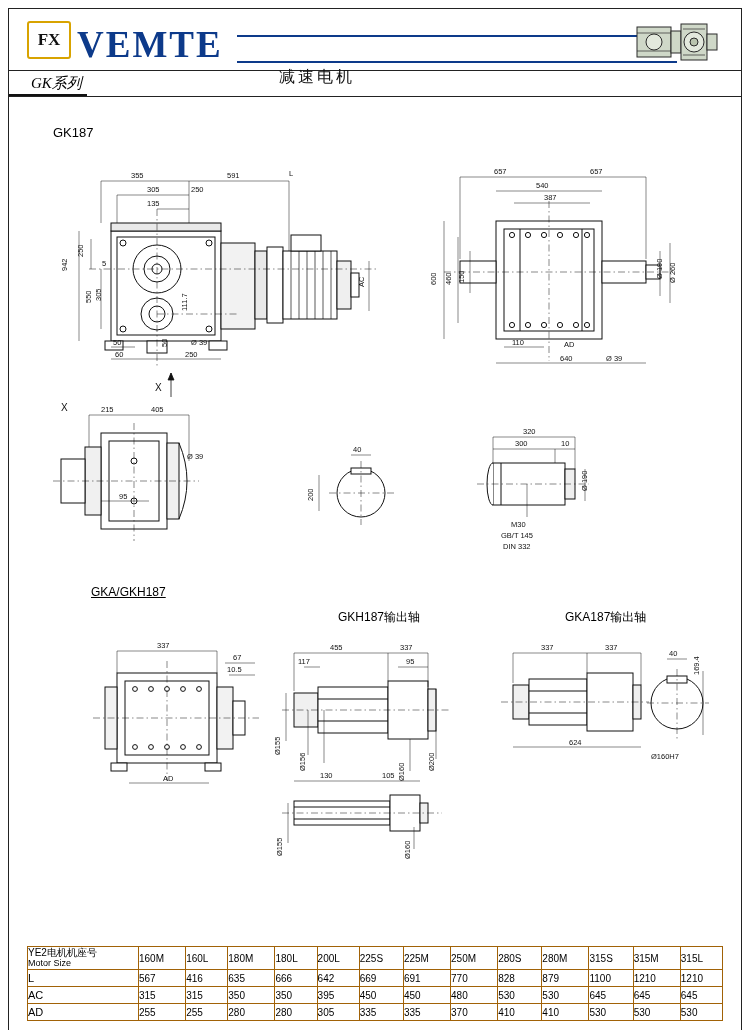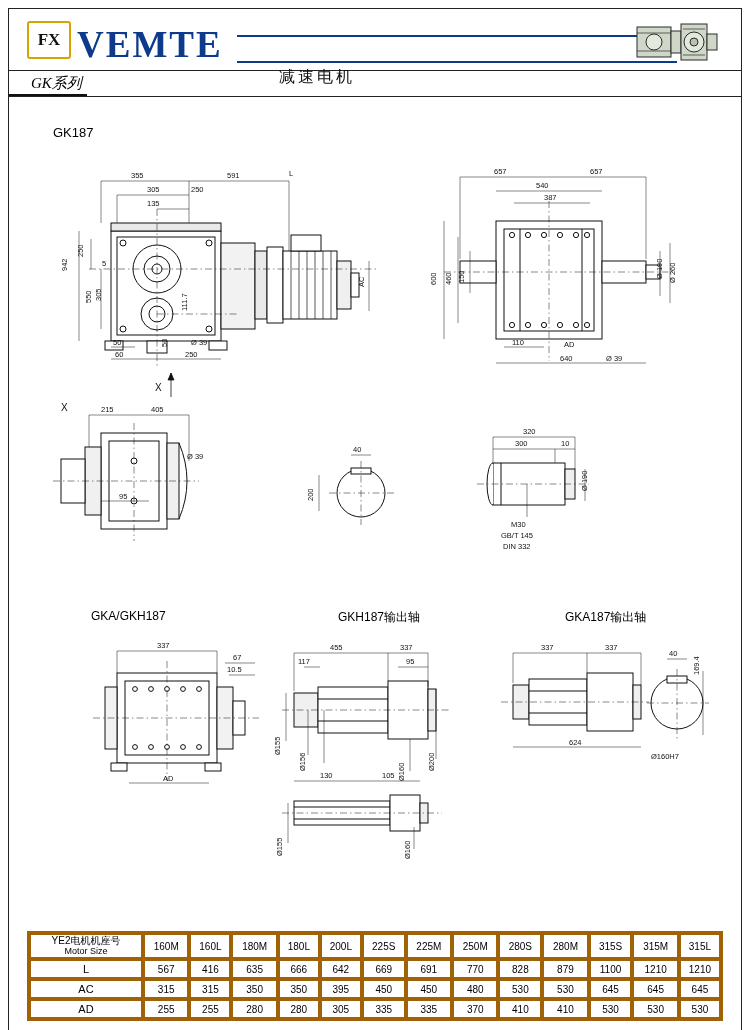--- a/index.html
+++ b/index.html
@@ -75,22 +75,21 @@
   }
   
   .table-wrap{
     position:absolute;left:18px;bottom:14px;width:696px;
   }
   table{
     border-collapse:collapse;width:100%;
     font-size:10px;font-family:"Liberation Sans", sans-serif;
   }
   table td, table th{
-    border:4px solid #a16207;
-    text-align:center;
+    border:1px solid #a16207;
     height:16px;
     padding:0;
     font-weight:normal;
   }
   td.rowhdr{width:110px;font-size:10px;}
   td.rowlbl{width:110px;font-size:11px;}
   .hdr-cn{font-size:10px;display:block;line-height:11px;}
   .hdr-en{font-size:9px;display:block;line-height:11px;}
 </style>
 </head>
@@ -368,21 +367,21 @@
         <text x="74" y="13">320</text>
         <text x="66" y="25">300</text>
         <text x="112" y="25">10</text>
         <text x="138" y="70" transform="rotate(-90 138 70)">Ø 190</text>
         <text x="62" y="106">M30</text>
         <text x="52" y="117">GB/T 145</text>
         <text x="54" y="128">DIN 332</text>
       </g>
     </svg>
 
-    <div class="sec-title" style="left:82px;top:508px;">GKA/GKH187</div>
+    <div class="sec-title" style="left:82px;top:484px;text-decoration:underline;">GKA/GKH187</div>
     <div class="sec-title" style="left:298px;top:508px;margin-left:31px;">GKH187输出轴</div>
     <div class="sec-title" style="left:556px;top:508px;">GKA187输出轴</div>
 
     <svg width="220" height="180" viewBox="0 0 220 180" style="position:absolute;left:60px;top:530px;">
       <g stroke="#111" fill="none" stroke-width="1">
         <rect x="48" y="42" width="100" height="90" fill="#fff"></rect>
         <rect x="56" y="50" width="84" height="74"></rect>
         <rect x="36" y="56" width="12" height="62" fill="#f2f2f2"></rect>
         <rect x="148" y="56" width="16" height="62" fill="#f2f2f2"></rect>
         <rect x="164" y="70" width="12" height="34" fill="#fff"></rect>

